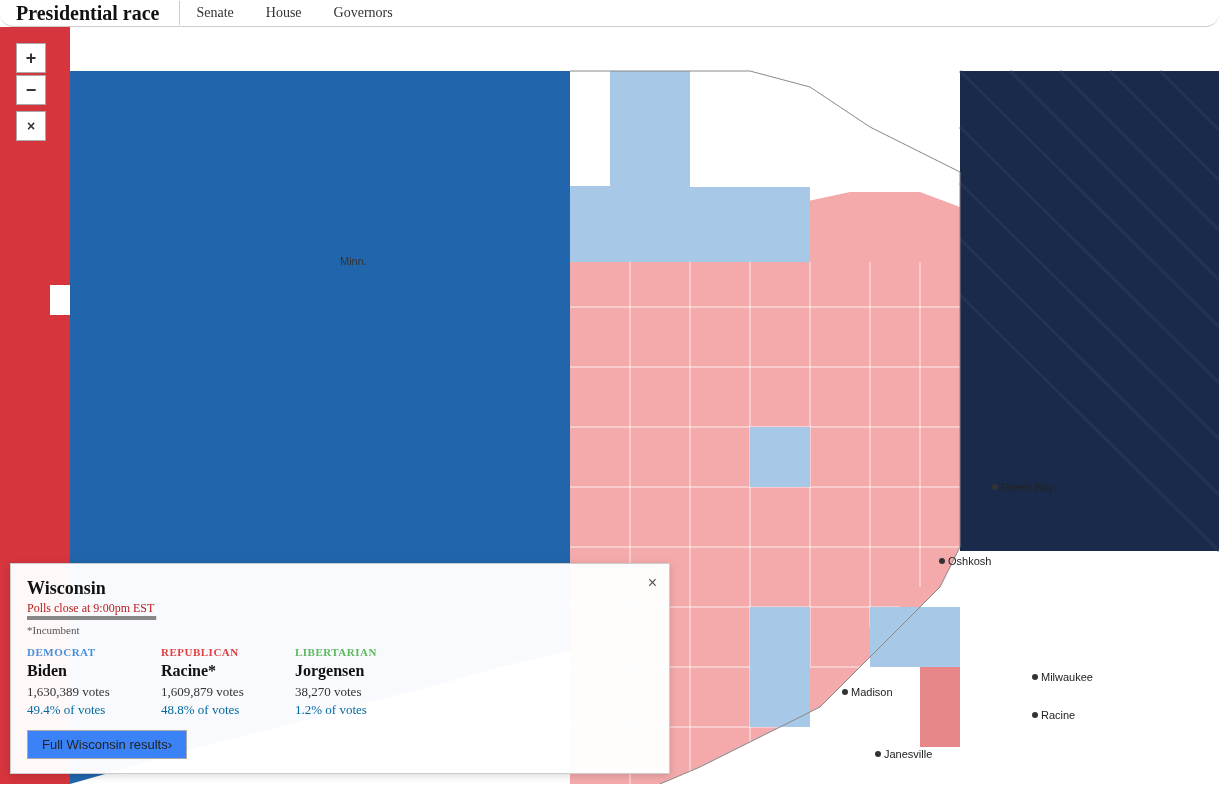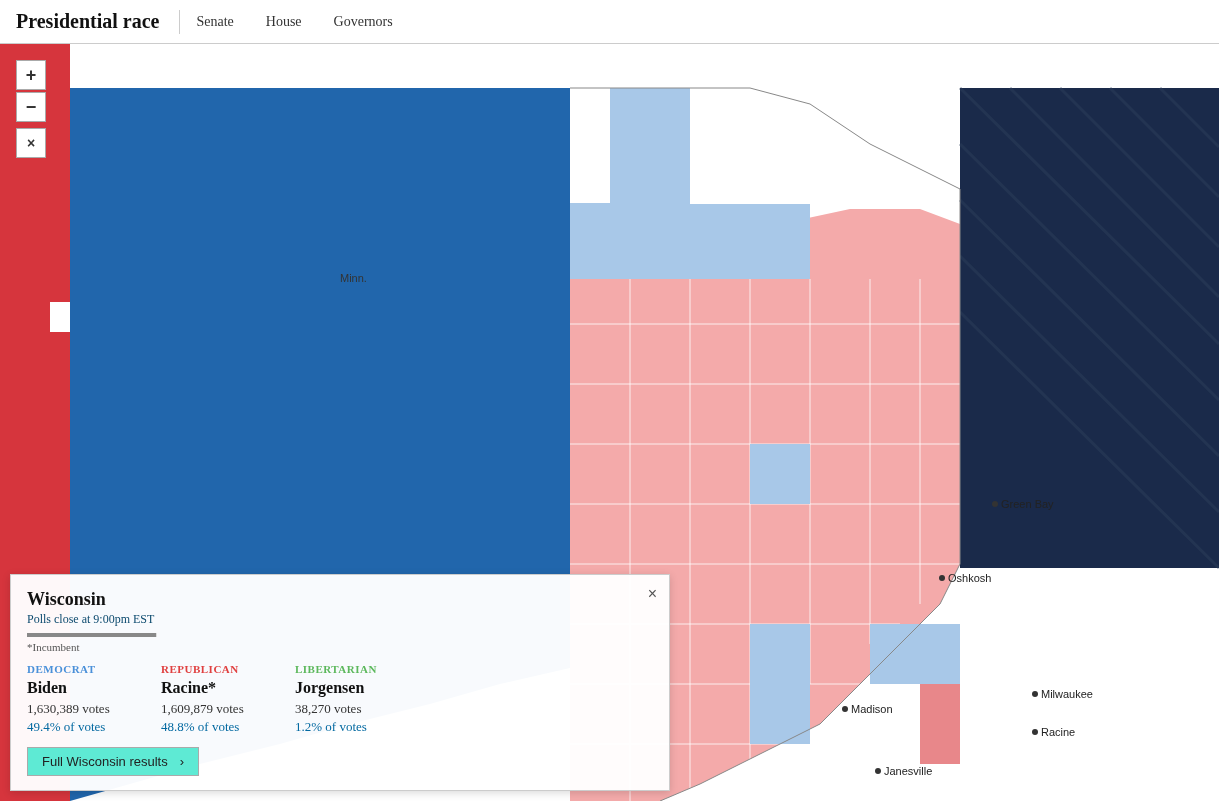--- a/index.html
+++ b/index.html
@@ -4,22 +4,23 @@
   <style>
     * { margin: 0; padding: 0; box-sizing: border-box; }
     body { font-family: 'Georgia', serif; background: #fff; width: 1219px; height: 801px; overflow: hidden; }
 
     
     #header {
       display: flex;
       align-items: center;
       padding: 8px 16px;
       border-bottom: 1px solid #ccc;
-      height: 44px;
+      height: 27px;
       background: #fff;
+      border-radius: 18px;
     }
     #header h1 {
       font-size: 20px;
       font-weight: bold;
       color: #111;
       margin-right: 20px;
     }
     .nav-divider {
       width: 1px;
       height: 24px;
@@ -114,22 +115,21 @@
     }
     .popup-electoral {
       font-size: 11px;
       color: #555;
       text-transform: uppercase;
       letter-spacing: 0.5px;
       margin-bottom: 8px;
     }
     .popup-polls {
       font-size: 12px;
-      color: #0c4a6e;
-      margin-bottom: 6px;
+      color: #b91c1c;
     }
     .progress-bar-container {
       width: 130px;
       height: 4px;
       background: #ddd;
       margin-bottom: 4px;
     }
     .progress-bar-fill {
       height: 100%;
       background: #888;
@@ -174,23 +174,23 @@
       color: #333;
       margin-bottom: 2px;
     }
     .candidate-pct {
       font-size: 13px;
       color: #0369a1;
     }
     .full-results-btn {
       display: inline-flex;
       align-items: center;
-      gap: 12px;
+      gap: 0;
       border: 1px solid #aaa;
-      background: #5eead4;
+      background: #3b82f6;
       padding: 6px 14px;
       font-size: 13px;
       cursor: pointer;
       color: #222;
     }
   </style>
 </head>
 <body>
 
 <div id="header">

